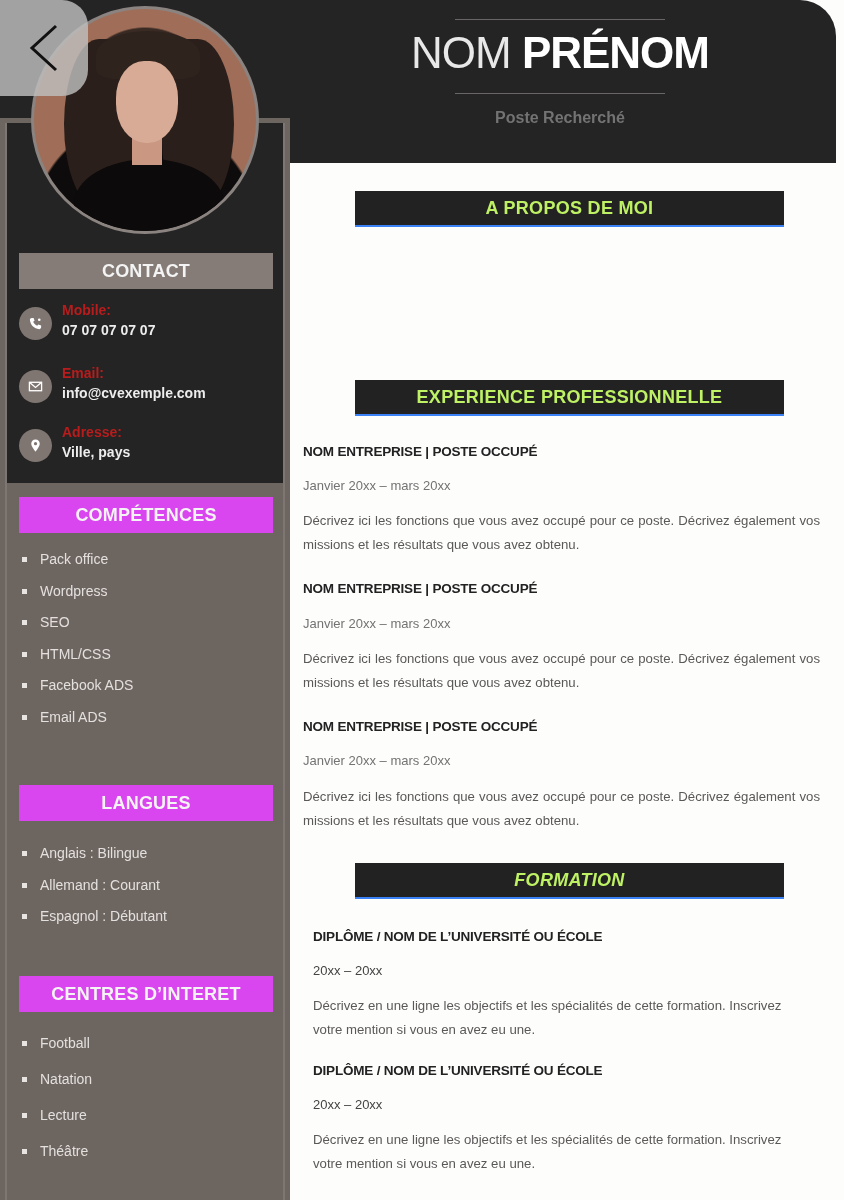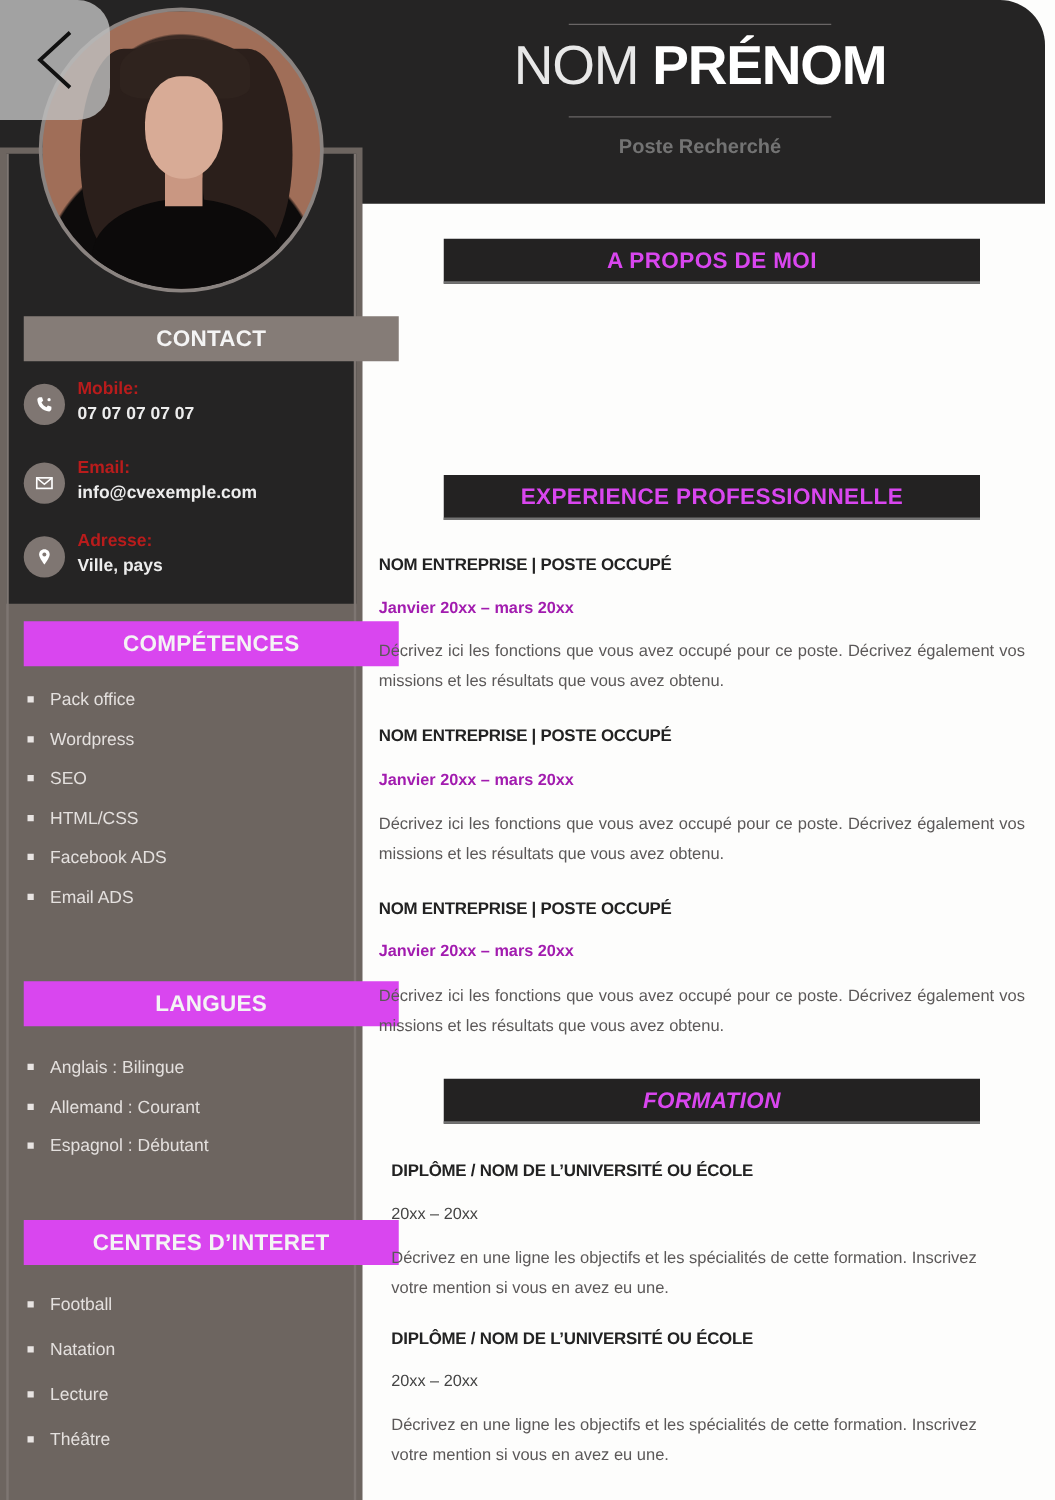--- a/index.html
+++ b/index.html
@@ -37,42 +37,42 @@
   .avatar .hair-r { position: absolute; left: 128px; top: 30px; width: 72px; height: 170px; border-radius: 30% 50% 50% 40%; background: #2b1f1b; }
   .avatar .hair-t { position: absolute; left: 62px; top: 22px; width: 104px; height: 48px; border-radius: 50% 50% 20% 20%; background: #2f231e; }
   .avatar .body { position: absolute; left: 40px; top: 150px; width: 150px; height: 90px; border-radius: 50% 50% 0 0; background: #0c0a0a; }
   .avatar .neck { position: absolute; left: 98px; top: 126px; width: 30px; height: 30px; background: #c99782; }
 
   
   .back-btn { position: absolute; left: 0; top: 0; width: 88px; height: 96px; background: rgba(190,190,190,0.82); border-radius: 0 0 26px 0; border-top-right-radius: 26px; display: flex; align-items: center; justify-content: center; cursor: pointer; }
   .back-btn svg { width: 36px; height: 52px; }
 
   
-  .side-head { position: absolute; left: 19px; width: 300px; height: 36px; display: flex; align-items: center; justify-content: center; font-size: 18px; font-weight: 700; color: #f4f4f4; letter-spacing: 0.2px; text-align: right; }
+  .side-head { position: absolute; left: 19px; width: 254px; height: 36px; display: flex; align-items: center; justify-content: center; font-size: 18px; font-weight: 700; color: #f4f4f4; letter-spacing: 0.2px; text-align: right; }
   .side-head.light { background: #857c77; }
   .side-head.dark { background: #d946ef; }
 
   
   .contact-item { position: absolute; left: 19px; width: 260px; height: 44px; }
   .contact-item .ico { position: absolute; left: 0; top: 5px; width: 33px; height: 33px; border-radius: 50%; background: #7f7672; display: flex; align-items: center; justify-content: center; }
   .contact-item .ico svg { width: 15px; height: 15px; }
   .contact-item .lbl { position: absolute; left: 43px; top: 0; font-size: 14px; font-weight: 700; color: #b91c1c; }
   .contact-item .val { position: absolute; left: 43px; top: 20px; font-size: 14px; font-weight: 700; color: #ededed; white-space: nowrap; }
 
   
   .side-list { position: absolute; left: 22px; list-style: none; }
   .side-list li { position: relative; padding-left: 18px; font-size: 14px; color: #e4e0de; white-space: nowrap; }
   .side-list li::before { content: ""; position: absolute; left: 0; top: 6px; width: 5px; height: 5px; background: #e8e4e2; }
 
   
-  .main-head { position: absolute; left: 355px; width: 429px; height: 36px; background: #232222; border-bottom: 2px solid #737373; display: flex; align-items: center; justify-content: center; font-size: 18px; font-weight: 700; color: #d946ef; letter-spacing: 0.3px; }
+  .main-head { position: absolute; left: 355px; width: 429px; height: 36px; background: #232222; border-bottom: 2px solid #3b82f6; display: flex; align-items: center; justify-content: center; font-size: 18px; font-weight: 700; color: #bef264; letter-spacing: 0.3px; }
 
   .para { position: absolute; font-size: 13.2px; line-height: 23.5px; color: #5b5858; text-align: justify; }
   .job-title { position: absolute; font-size: 13.5px; font-weight: 700; color: #222; white-space: nowrap; letter-spacing: -0.2px; }
-  .job-date { position: absolute; font-size: 13px; font-weight: 700; color: #a21caf; white-space: nowrap; }
+  .job-date { position: absolute; font-size: 13px; font-weight: 400; color: #737373; white-space: nowrap; }
 </style>
 </head>
 <body>
 
 <div class="page">
 
   <div class="top-band"></div>
 
   <div class="sidebar"></div>
   <div class="sidebar-dark"></div>

